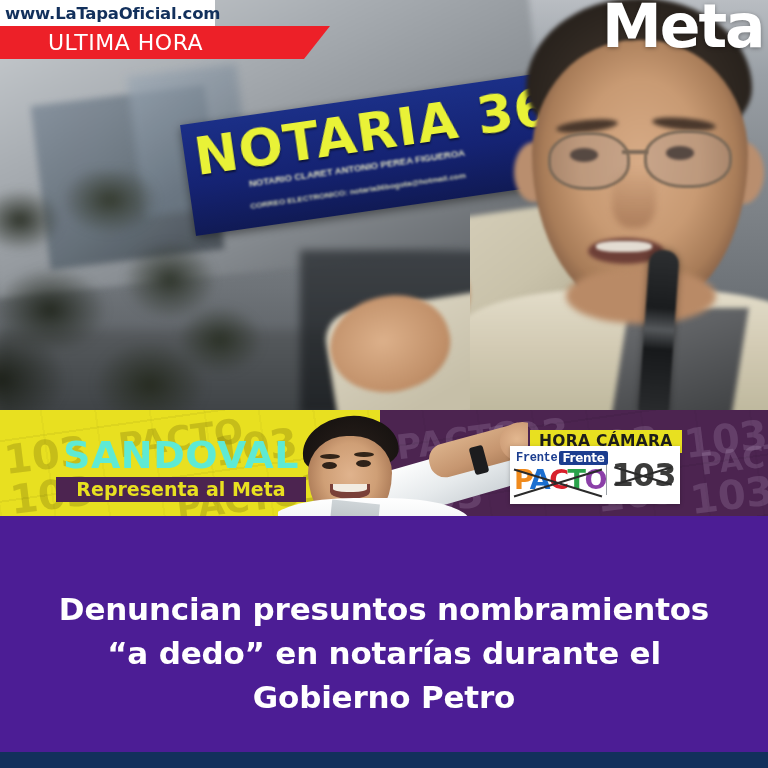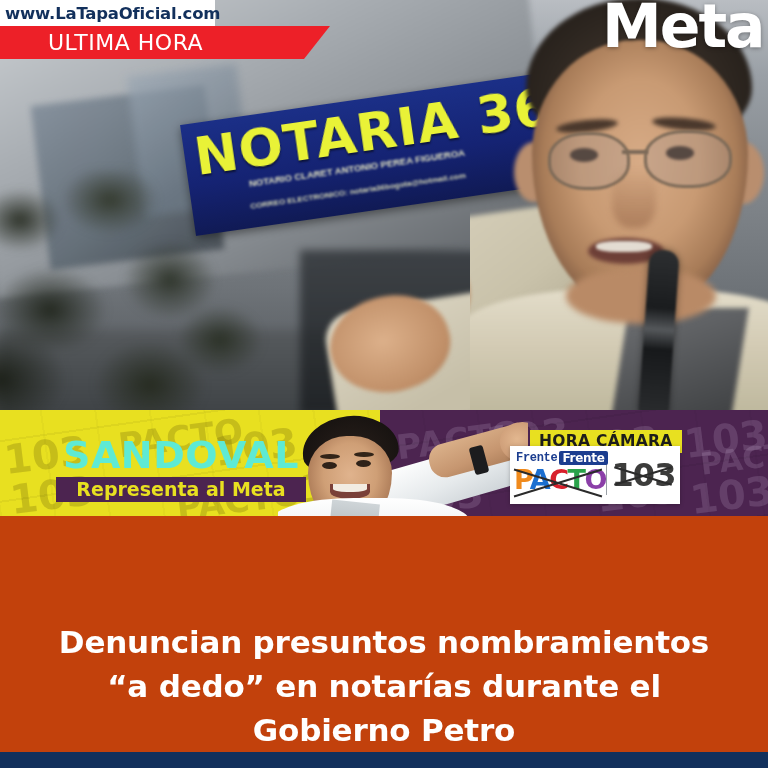--- a/index.html
+++ b/index.html
@@ -348,22 +348,22 @@
     font-family:"DejaVu Sans",sans-serif;
   }
   .xmark{position:absolute;pointer-events:none;}
   .xmark span{display:block;position:absolute;background:#2b2b2b;height:2px;width:100%;top:50%;}
   .xmark .x1{transform:rotate(17deg);}
   .xmark .x2{transform:rotate(-17deg);}
 
   
   .headline{
     position:absolute;left:0;top:516px;width:768px;height:236px;
-    background:#c2410c;
-    display:flex;align-items:flex-end;justify-content:center;
+    background:#4c1d95;
+    display:flex;align-items:center;justify-content:center;
     padding-top:38px;box-sizing:border-box;
   }
   .headline-text{
     width:660px;text-align:center;color:#ffffff;
     font-size:31px;font-weight:bold;line-height:44px;
     font-family:"DejaVu Sans",sans-serif;letter-spacing:-.2px;
   }
 </style>
 </head>
 <body>

